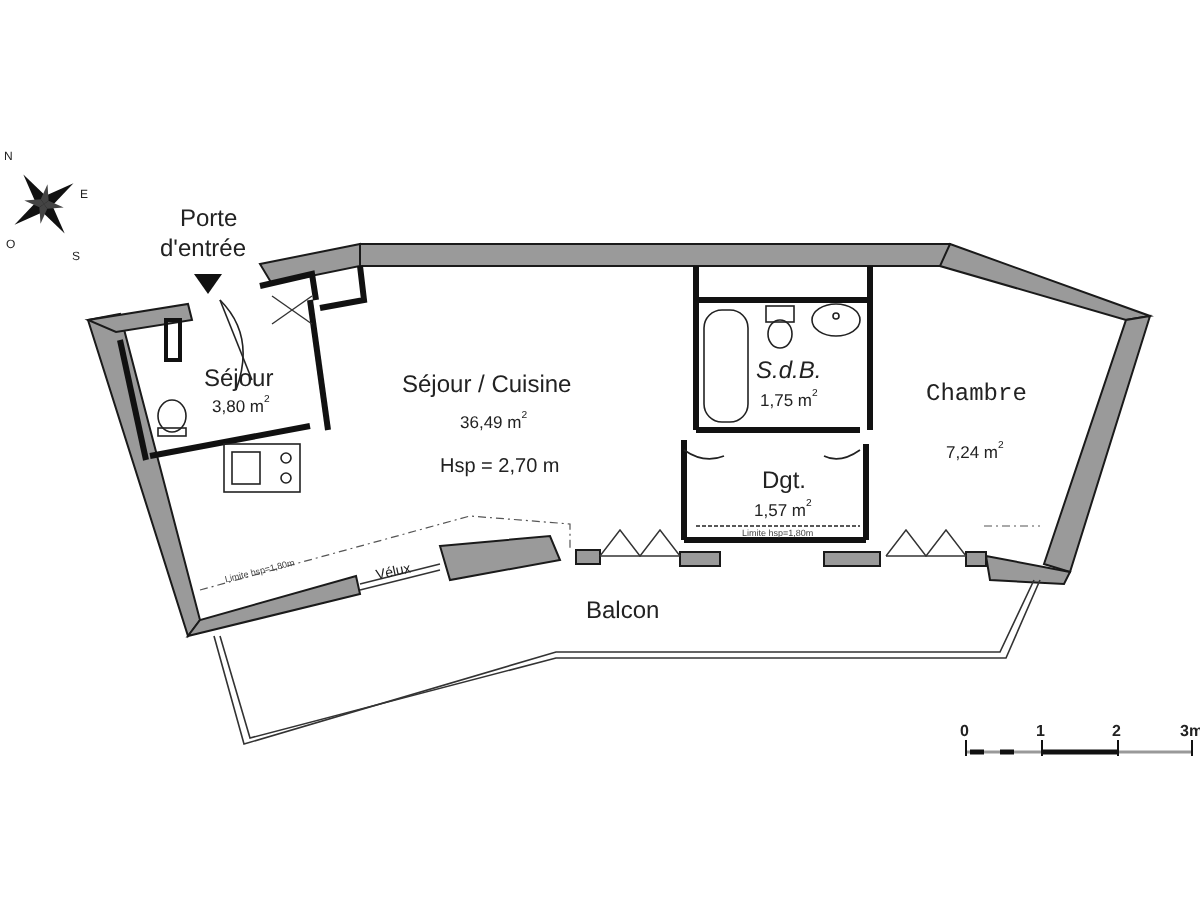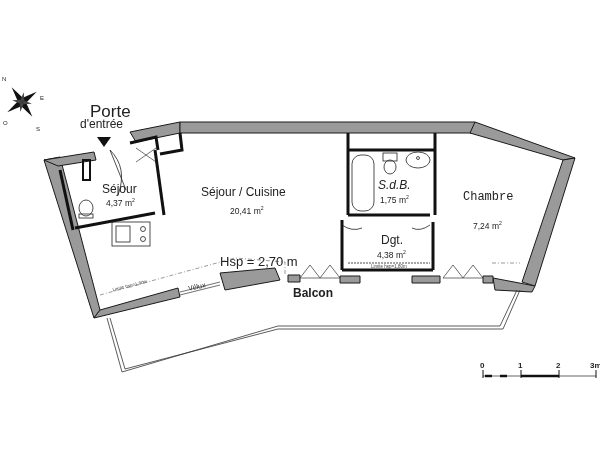--- a/index.html
+++ b/index.html
@@ -137,41 +137,41 @@
     <line x1="559" y1="370" x2="559" y2="378" stroke="#111" stroke-width="1"></line>
     <line x1="596" y1="370" x2="596" y2="378" stroke="#111" stroke-width="1"></line>
   </g>
 </svg>
 
 <span class="lbl" style="left:2px;top:76px;font-size:6px;">N</span>
 <span class="lbl" style="left:40px;top:95px;font-size:6px;">E</span>
 <span class="lbl" style="left:36px;top:126px;font-size:6px;">S</span>
 <span class="lbl" style="left:3px;top:120px;font-size:6px;">O</span>
 
-<span class="lbl" style="left:90px;top:102px;font-size:17px;">Porte</span>
+<span class="lbl" style="left:90px;top:102px;font-size:12px;">Porte</span>
 <span class="lbl" style="left:80px;top:117px;font-size:12px;text-align:right;">d'entrée</span>
 
 <span class="lbl room" style="left:102px;top:182px;">Séjour</span>
-<span class="lbl area" style="left:106px;top:198px;"><span>4,37 m</span><sup>2</sup></span>
+<span class="lbl area" style="left:106px;top:198px;"><span>3,80 m</span><sup>2</sup></span>
 
 <span class="lbl room" style="left:201px;top:185px;text-align:center;">Séjour / Cuisine</span>
-<span class="lbl area" style="left:230px;top:206px;"><span>20,41 m</span><sup>2</sup></span>
-<span class="lbl" style="left:220px;top:228px;font-size:13px;margin-top:26px;">Hsp = 2,70 m</span>
+<span class="lbl area" style="left:230px;top:206px;"><span>36,49 m</span><sup>2</sup></span>
+<span class="lbl" style="left:220px;top:228px;font-size:10px;">Hsp = 2,70 m</span>
 
 <span class="lbl room" style="left:378px;top:178px;font-style:italic;">S.d.B.</span>
 <span class="lbl area" style="left:380px;top:195px;"><span>1,75 m</span><sup>2</sup></span>
 
 <span class="lbl room" style="left:381px;top:233px;">Dgt.</span>
-<span class="lbl area" style="left:377px;top:250px;"><span>4,38 m</span><sup>2</sup></span>
+<span class="lbl area" style="left:377px;top:250px;"><span>1,57 m</span><sup>2</sup></span>
 <span class="lbl tiny" style="left:371px;top:264px;">Limite hsp=1,80m</span>
 
 <span class="lbl room" style="left:463px;top:190px;font-family:Liberation Mono, monospace;">Chambre</span>
 <span class="lbl area" style="left:473px;top:221px;"><span>7,24 m</span><sup>2</sup></span>
 
-<span class="lbl room" style="left:293px;top:286px;font-weight:bold;">Balcon</span>
+<span class="lbl room" style="left:293px;top:298px;">Balcon</span>
 
 <span class="lbl" style="left:188px;top:283px;font-size:7px;transform:rotate(-12deg);">Vélux</span>
 <span class="lbl tiny" style="left:112px;top:283px;transform:rotate(-14deg);">Limite hsp=1,80m</span>
 
 <span class="lbl" style="left:480px;top:361px;font-size:8px;font-weight:bold;">0</span>
 <span class="lbl" style="left:518px;top:361px;font-size:8px;font-weight:bold;">1</span>
 <span class="lbl" style="left:556px;top:361px;font-size:8px;font-weight:bold;">2</span>
 <span class="lbl" style="left:590px;top:361px;font-size:8px;font-weight:bold;">3m</span>
 
 </body></html>

